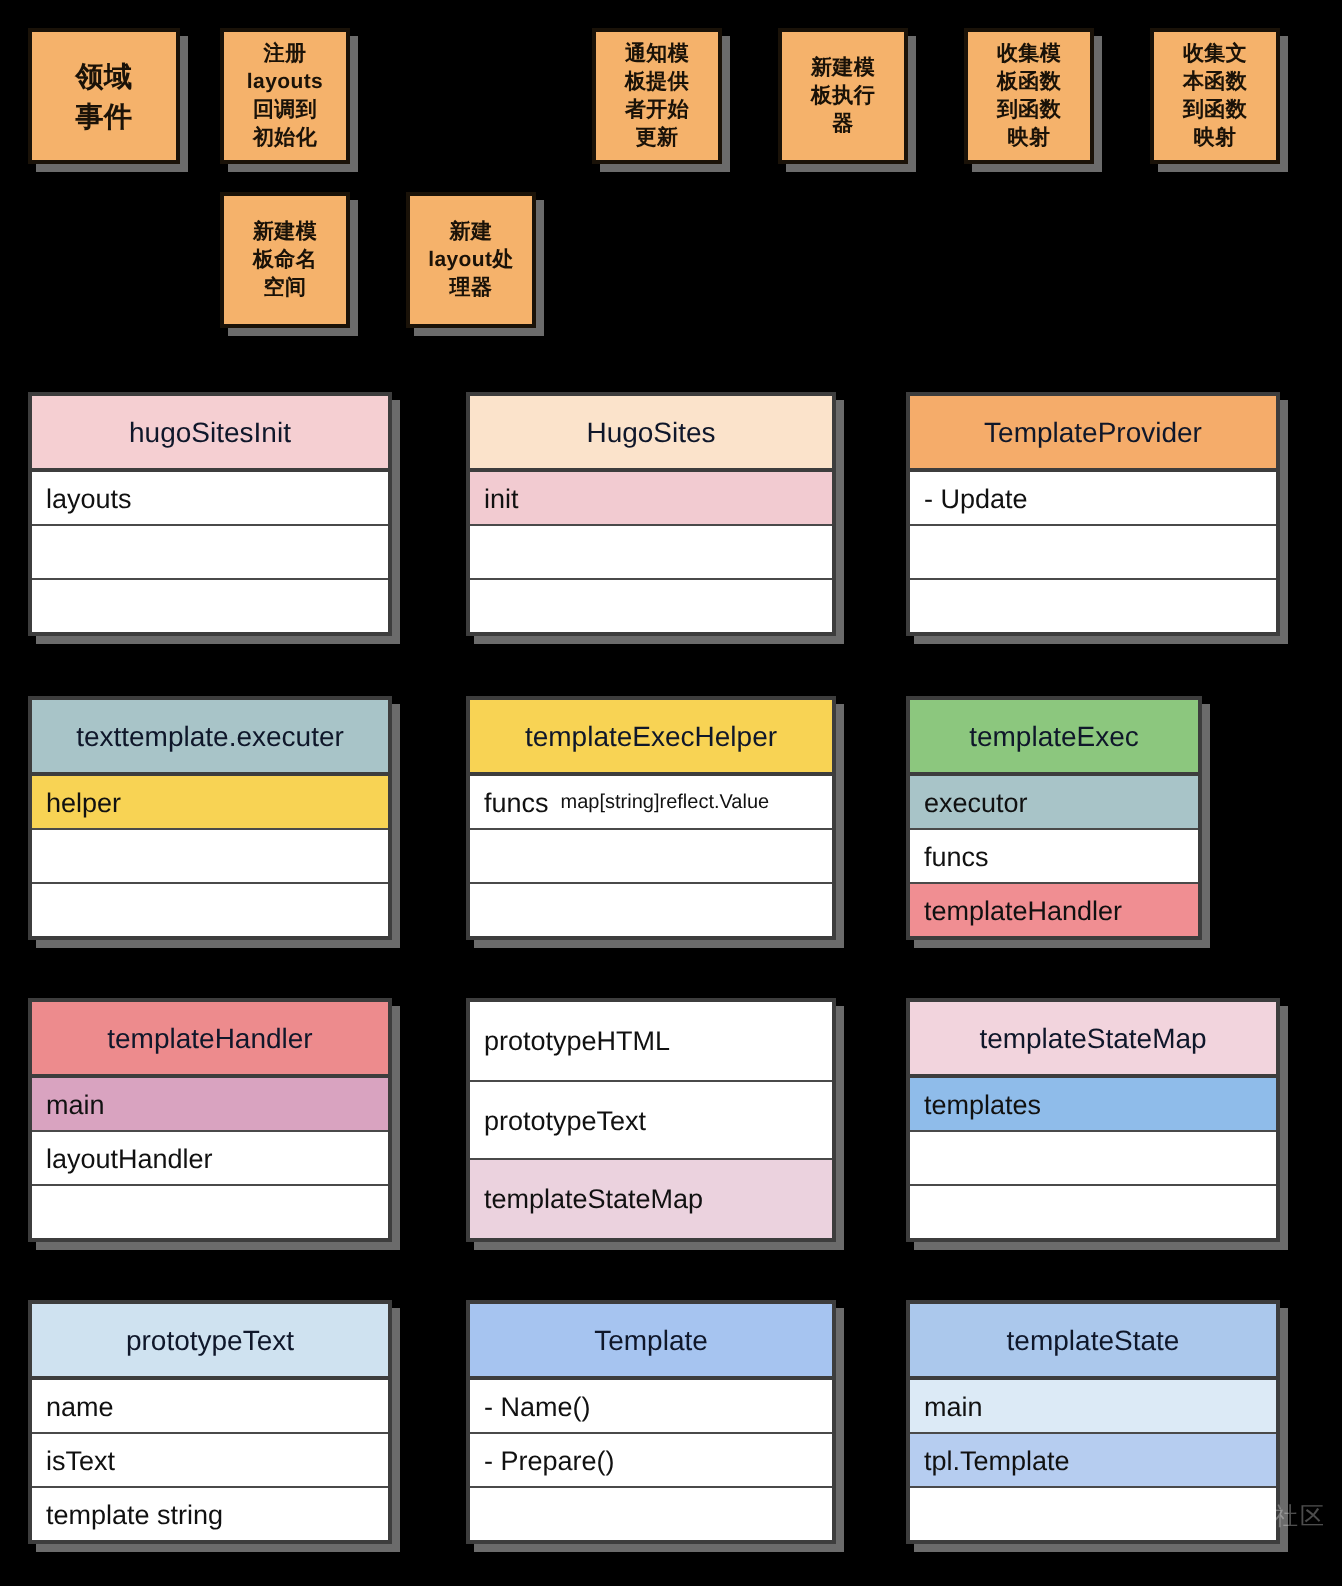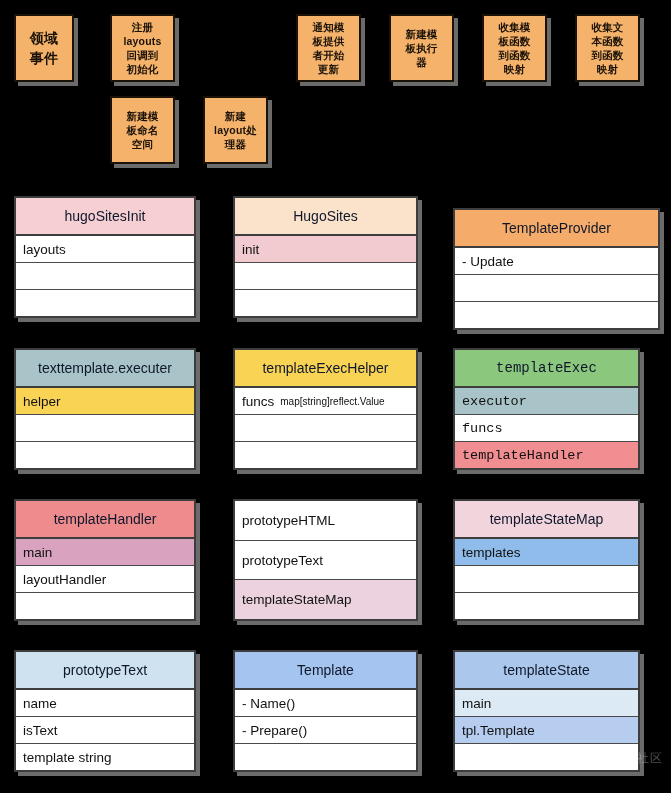--- a/index.html
+++ b/index.html
@@ -98,21 +98,21 @@
     color: rgba(255,255,255,0.30);
     letter-spacing: 1px;
     pointer-events: none;
     white-space: nowrap;
   }
 </style>
 </head>
 <body>
 
 <div id="canvas">
-    <div class="event-box big" style="left: 14px; top: 14px; width: 60px; height: 68px; background: rgb(245, 178, 107); border-color: rgb(26, 18, 8); box-shadow: rgb(107, 107, 107) 4px 4px 0px 0px;">
+    <div class="event-box big" style="left: 14px; top: 14px; width: 76px; height: 68px; background: rgb(245, 178, 107); border-color: rgb(26, 18, 8); box-shadow: rgb(107, 107, 107) 4px 4px 0px 0px;">
       <span class="evt-text">领域
 事件</span>
     </div>
     <div class="event-box" style="left: 110px; top: 14px; width: 65px; height: 68px; background: rgb(245, 178, 107); border-color: rgb(26, 18, 8); box-shadow: rgb(107, 107, 107) 4px 4px 0px 0px;">
       <span class="evt-text">注册
 layouts
 回调到
 初始化</span>
     </div>
     <div class="event-box" style="left: 296px; top: 14px; width: 65px; height: 68px; background: rgb(245, 178, 107); border-color: rgb(26, 18, 8); box-shadow: rgb(107, 107, 107) 4px 4px 0px 0px;">
@@ -165,21 +165,21 @@
       <div class="cb-row" style="background: rgb(242, 203, 209);">
         <span>init</span>
       </div>
       <div class="cb-row" style="background: rgb(255, 255, 255);">
         <span></span>
       </div>
       <div class="cb-row" style="background: rgb(255, 255, 255);">
         <span></span>
       </div>
     </div>
-    <div class="class-box" style="left: 453px; top: 208px; width: 207px; height: 122px;">
+    <div class="class-box" style="left: 453px; top: 196px; width: 187px; height: 122px;">
       <div class="cb-header" style="background: rgb(245, 172, 106);">TemplateProvider</div>
       <div class="cb-row" style="background: rgb(255, 255, 255);">
         <span>- Update</span>
       </div>
       <div class="cb-row" style="background: rgb(255, 255, 255);">
         <span></span>
       </div>
       <div class="cb-row" style="background: rgb(255, 255, 255);">
         <span></span>
       </div>
@@ -202,21 +202,21 @@
         <span>funcs</span>
         <span class="rtype">map[string]reflect.Value</span>
       </div>
       <div class="cb-row" style="background: rgb(255, 255, 255);">
         <span></span>
       </div>
       <div class="cb-row" style="background: rgb(255, 255, 255);">
         <span></span>
       </div>
     </div>
-    <div class="class-box" style="left: 453px; top: 348px; width: 187px; height: 122px; font-family: Liberation Mono, monospace;">
+    <div class="class-box" style="left: 453px; top: 348px; width: 148px; height: 122px;">
       <div class="cb-header" style="background: rgb(140, 199, 126);">templateExec</div>
       <div class="cb-row" style="background: rgb(168, 196, 200);">
         <span>executor</span>
       </div>
       <div class="cb-row" style="background: rgb(255, 255, 255);">
         <span>funcs</span>
       </div>
       <div class="cb-row" style="background: rgb(240, 142, 146);">
         <span>templateHandler</span>
       </div>

